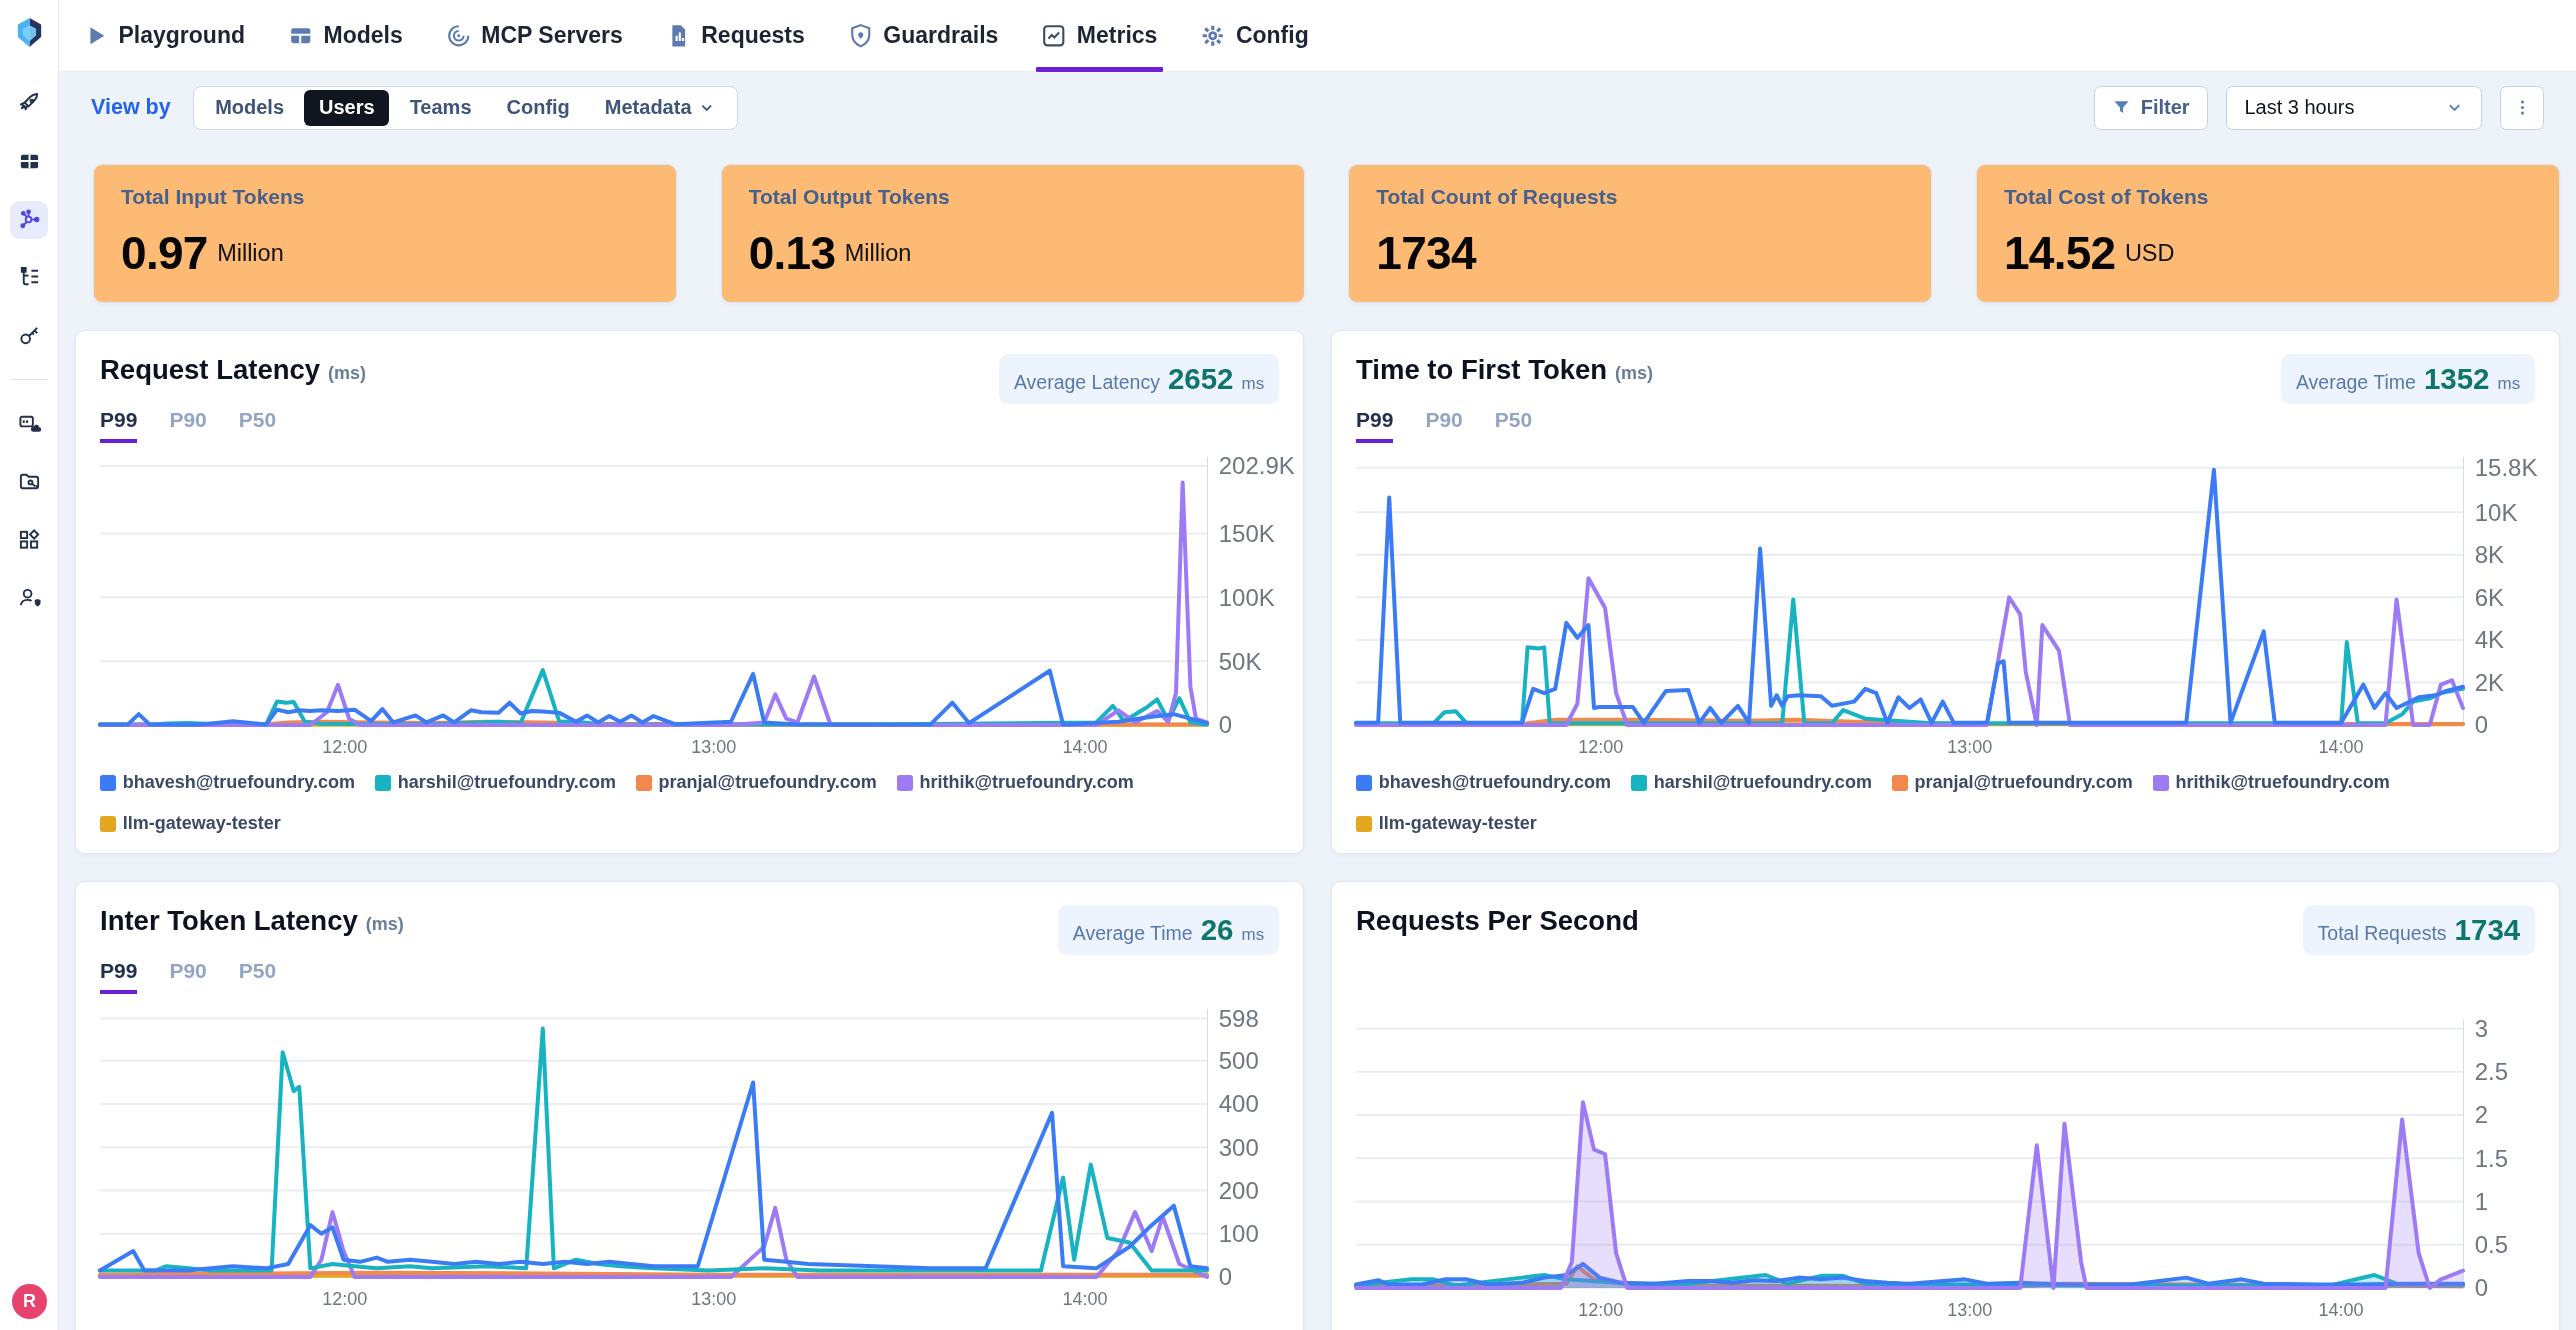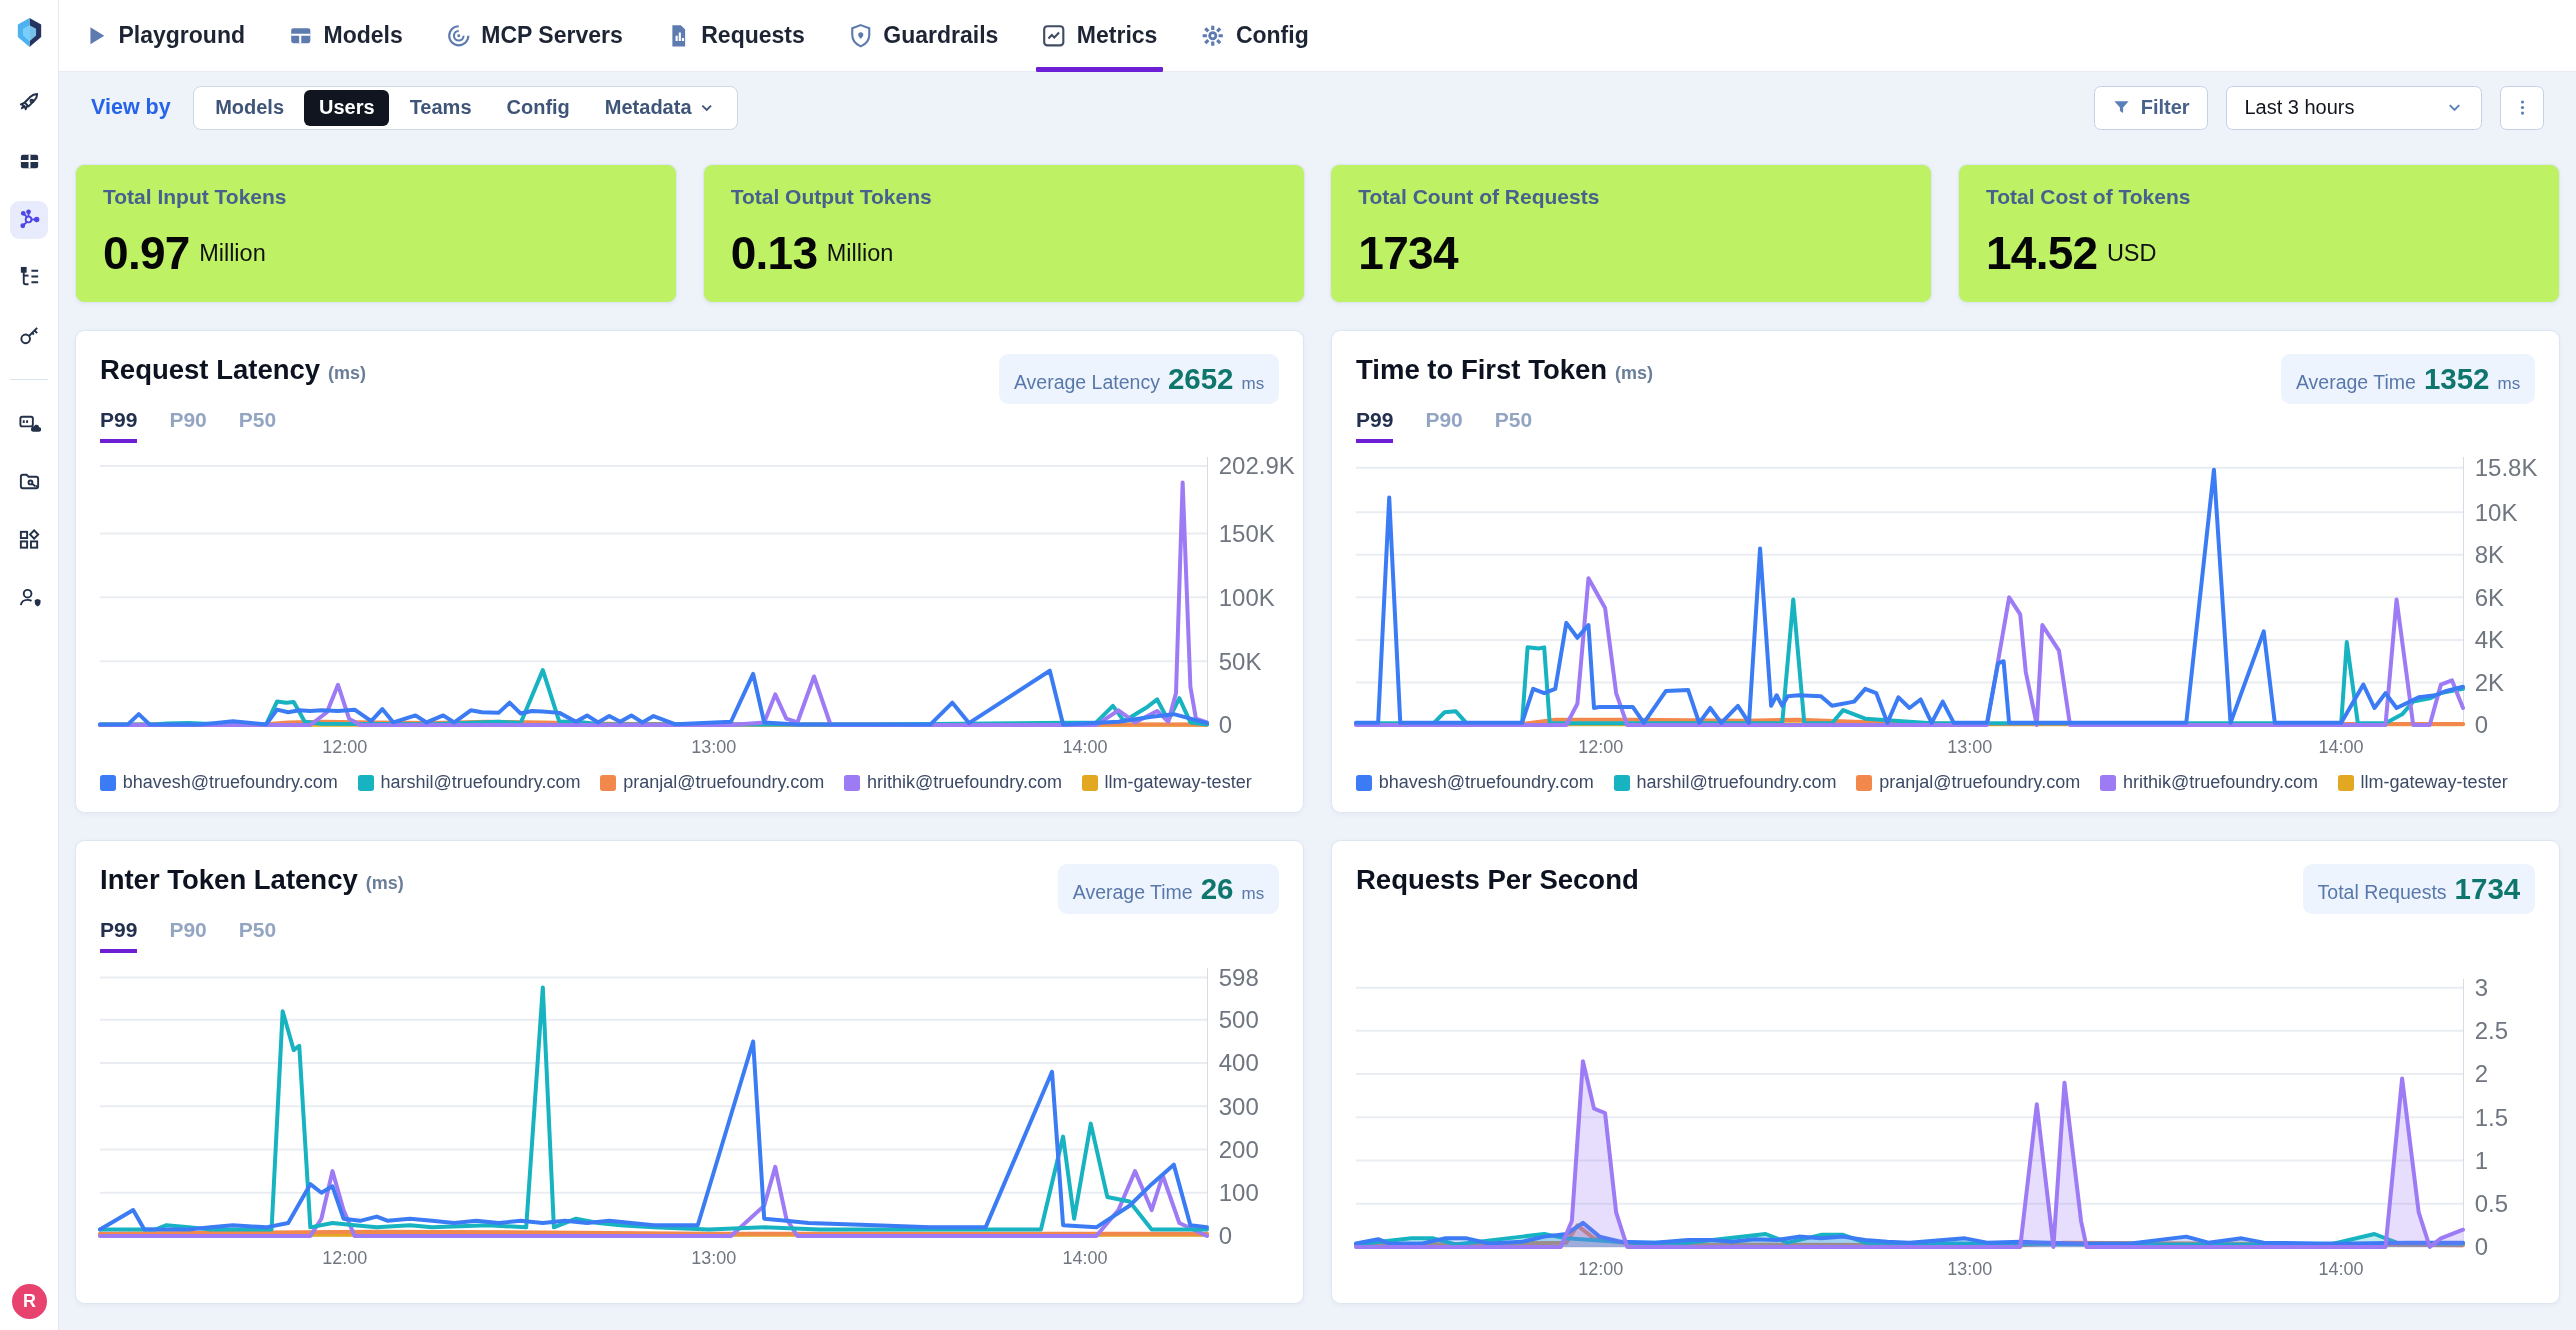--- a/index.html
+++ b/index.html
@@ -33,21 +33,21 @@
   .pill.active { background:#10151f; color:#fff; }
   .pill svg { width:17.4px; height:17.4px; }
   .controls-right { display:flex; align-items:center; gap:18px; }
   .btn { height:44px; background:#fff; border:1.3px solid #c3d2e8; border-radius:6.7px; display:flex; align-items:center; gap:9.4px; padding:0 17.4px; font-size:20px; color:#47618a; font-weight:600; cursor:pointer; }
   .btn svg { width:19px; height:19px; }
   .select { width:256px; justify-content:space-between; color:#10151f; font-weight:500; }
   .iconbtn { width:44px; padding:0; justify-content:center; }
 
   
   .stats { margin-top:31px; display:grid; grid-template-columns:repeat(4,1fr); gap:25.5px; }
-  .stat-card { background:#bef264; border:1.3px solid #dde7f3; border-radius:9.4px; padding:20px 27px 21.5px 27px; box-shadow:0 1.3px 4px rgba(15,40,90,.04); }
+  .stat-card { background:#fdba74; border:1.3px solid #dde7f3; border-radius:9.4px; padding:20px 27px 21.5px 27px; box-shadow:0 1.3px 4px rgba(15,40,90,.04);margin-left:18px; }
   .stat-label { font-size:21px; font-weight:600; color:#46618c; }
   .stat-value-row { margin-top:17.4px; display:flex; align-items:center; }
   .stat-value { font-size:46px; font-weight:800; color:#060606; letter-spacing:-0.7px; }
   .stat-unit { font-size:23.5px; font-weight:500; color:#111; margin-left:9.4px; }
 
   
   .charts-grid { margin-top:27px; display:grid; grid-template-columns:1fr 1fr; gap:27px; }
   .chart-card { background:#fff; border:1.3px solid #dde7f3; border-radius:9.4px; padding:23px 24px 19px 24px; box-shadow:0 1.3px 4px rgba(15,40,90,.04); }
   .chart-head { display:flex; justify-content:space-between; align-items:flex-start; }
   .chart-title-row { display:flex; align-items:baseline; gap:8px; }
@@ -62,21 +62,21 @@
   .ptab.active { color:#232f4e; border-bottom-color:#6d1fd6; }
   .ptabs-placeholder { height:50px; }
   .plot-row { margin-top:14.8px; display:flex; }
   .plot { flex:1; height:268px; position:relative; border-right:1.3px solid #d6dce5; }
   .plot svg { width:100%; height:100%; display:block; overflow:visible; }
   .yaxis { width:71px; position:relative; }
   .ytick { position:absolute; left:10.7px; transform:translateY(50%); font-size:24px; color:#6f7680; }
   .xaxis { position:relative; height:31px; margin-top:5.4px; margin-right:71px; }
   .xtick { position:absolute; top:6.7px; transform:translateX(-50%); font-size:18px; color:#6f7680; }
   .legend { margin-top:10.7px; display:flex; align-items:center; gap:20px; flex-wrap:wrap; }
-  .leg-item { display:flex; align-items:center; gap:6.7px; font-size:18px; font-weight:400; color:#3c4a66; cursor:pointer;text-align:center; }
+  .leg-item { display:flex; align-items:center; gap:6.7px; font-size:18px; font-weight:700; color:#3c4a66; cursor:pointer;text-align:center; }
   .leg-swatch { width:16px; height:16px; border-radius:2.7px; display:inline-block; }
 </style>
 </head>
 <body>
 
 <div class="sidebar">
   <div class="logo">
     <svg viewBox="0 0 48 48">
         <path d="M24 4 L40 13 V30 L24 44 Z" fill="#25355f"></path>
         <path d="M24 4 L8 13 V30 L24 44 Z" fill="#4db2f2"></path>

